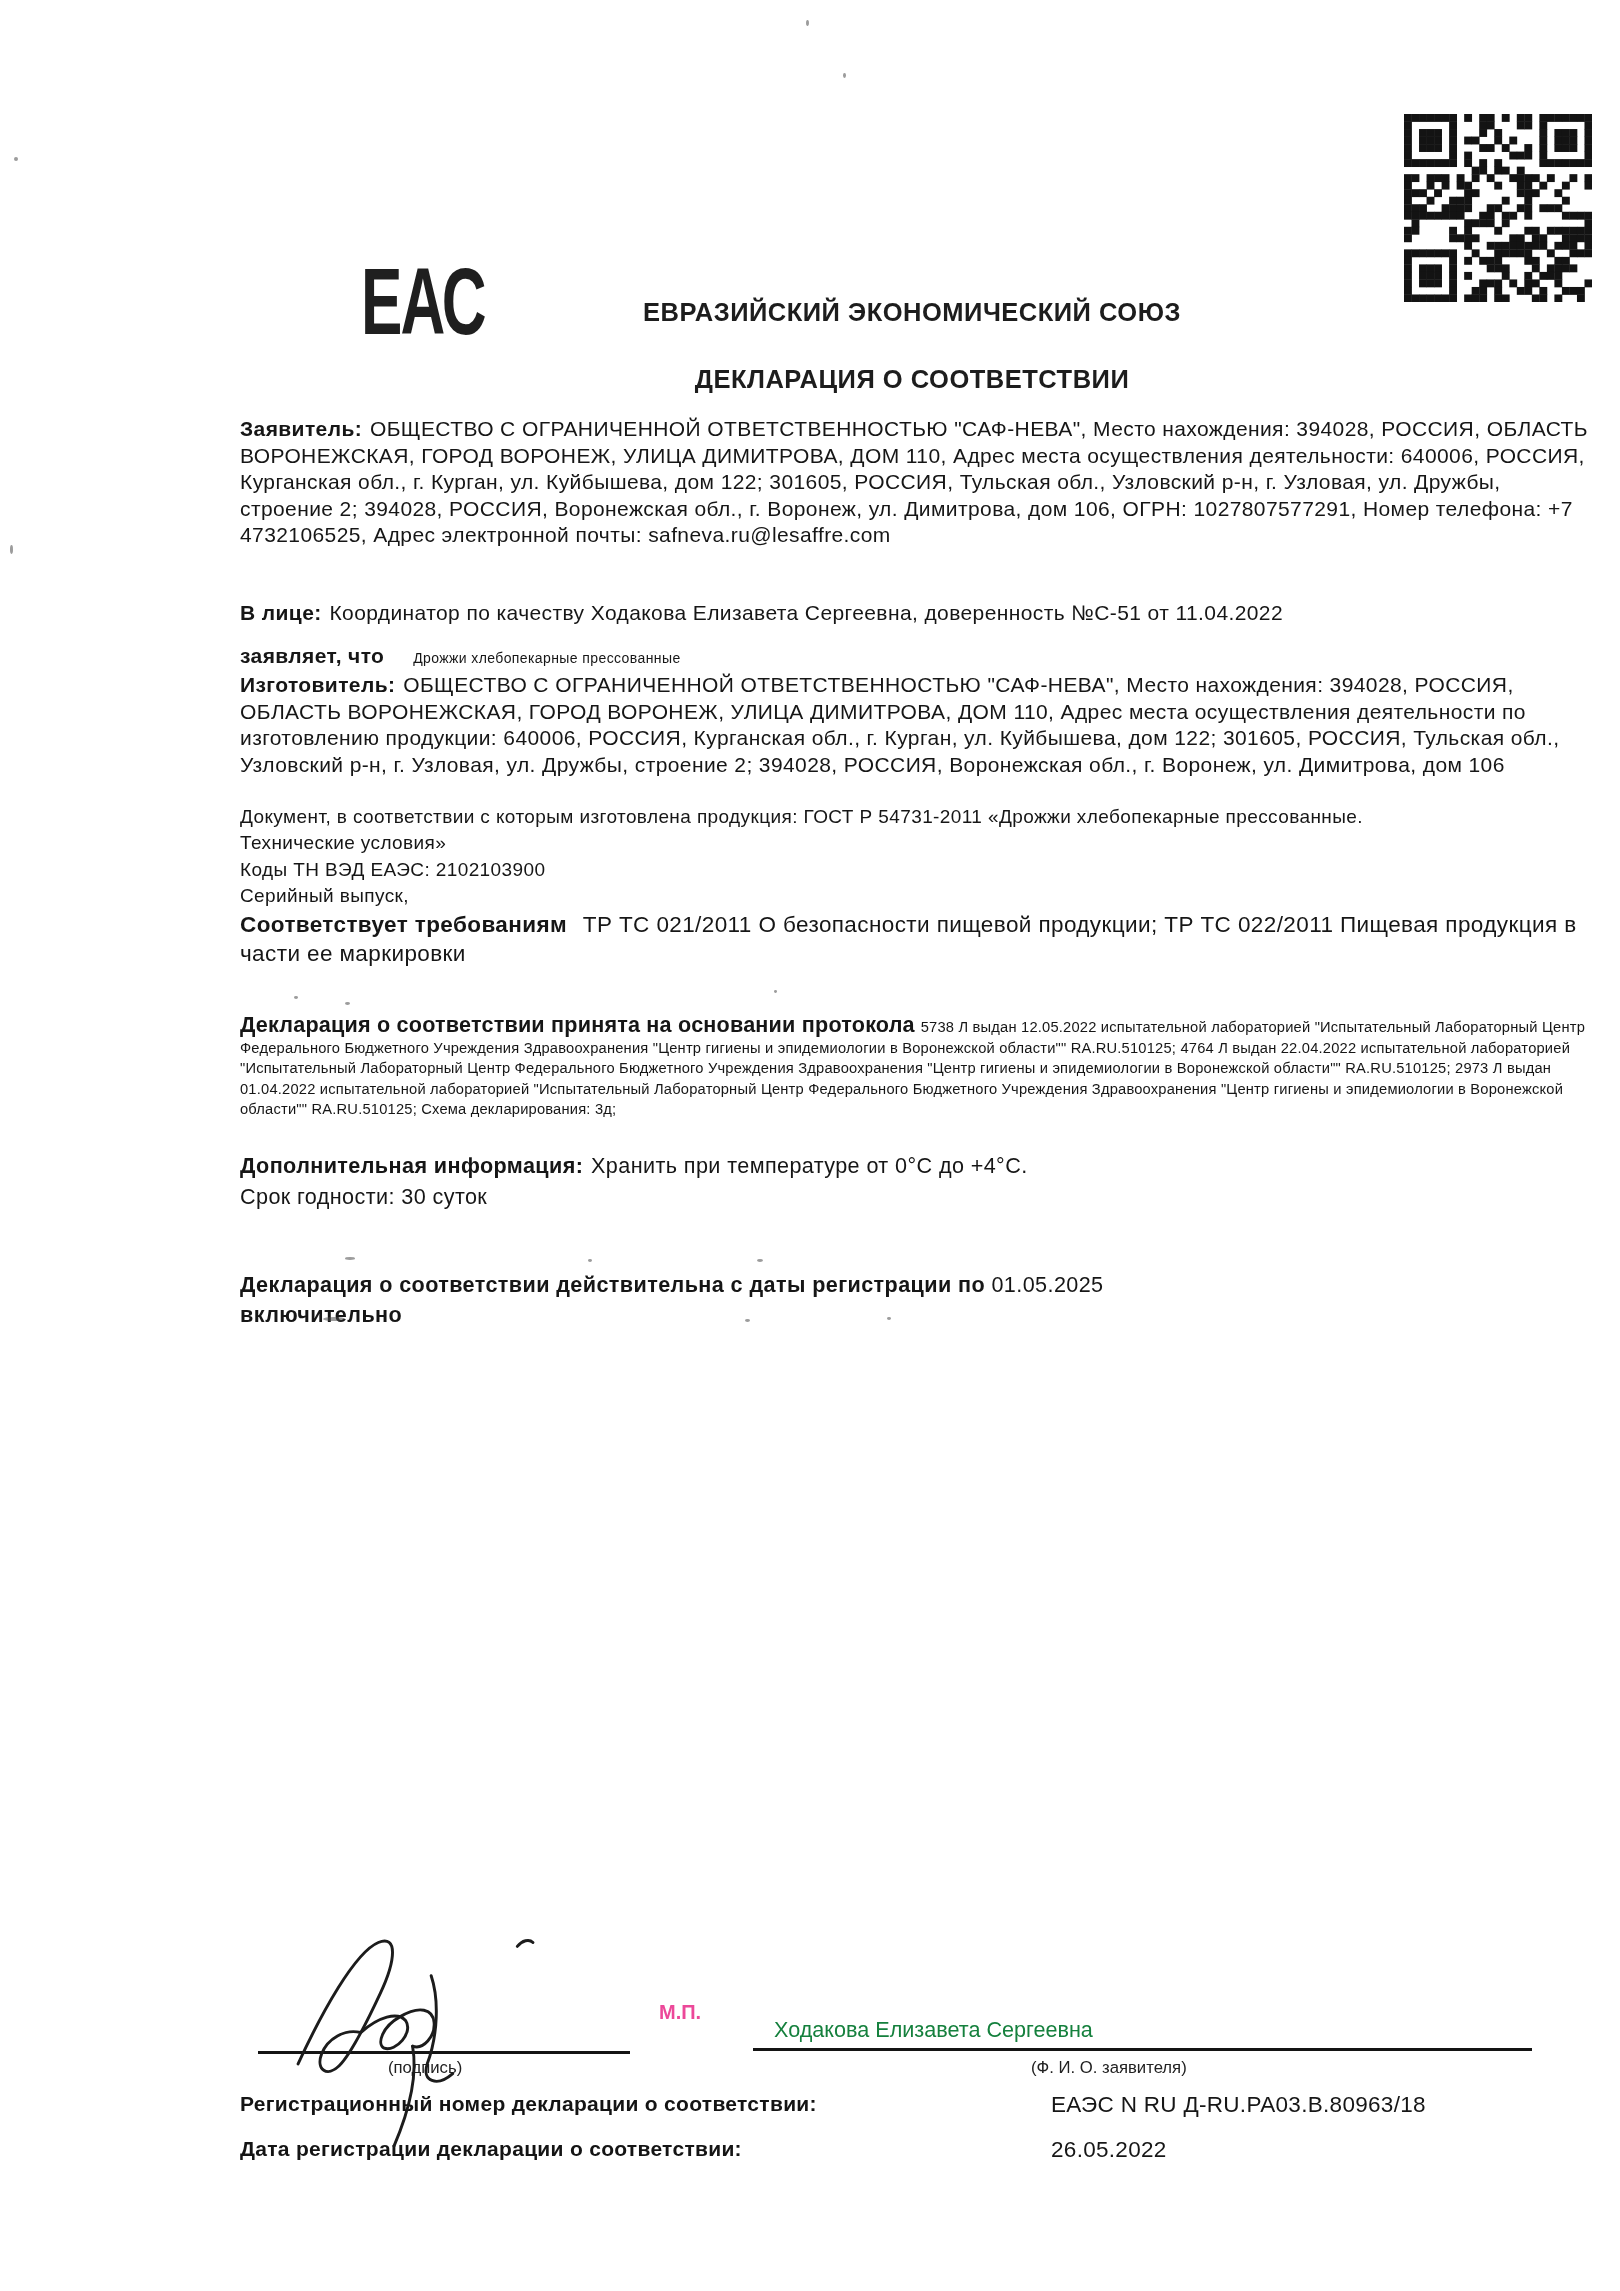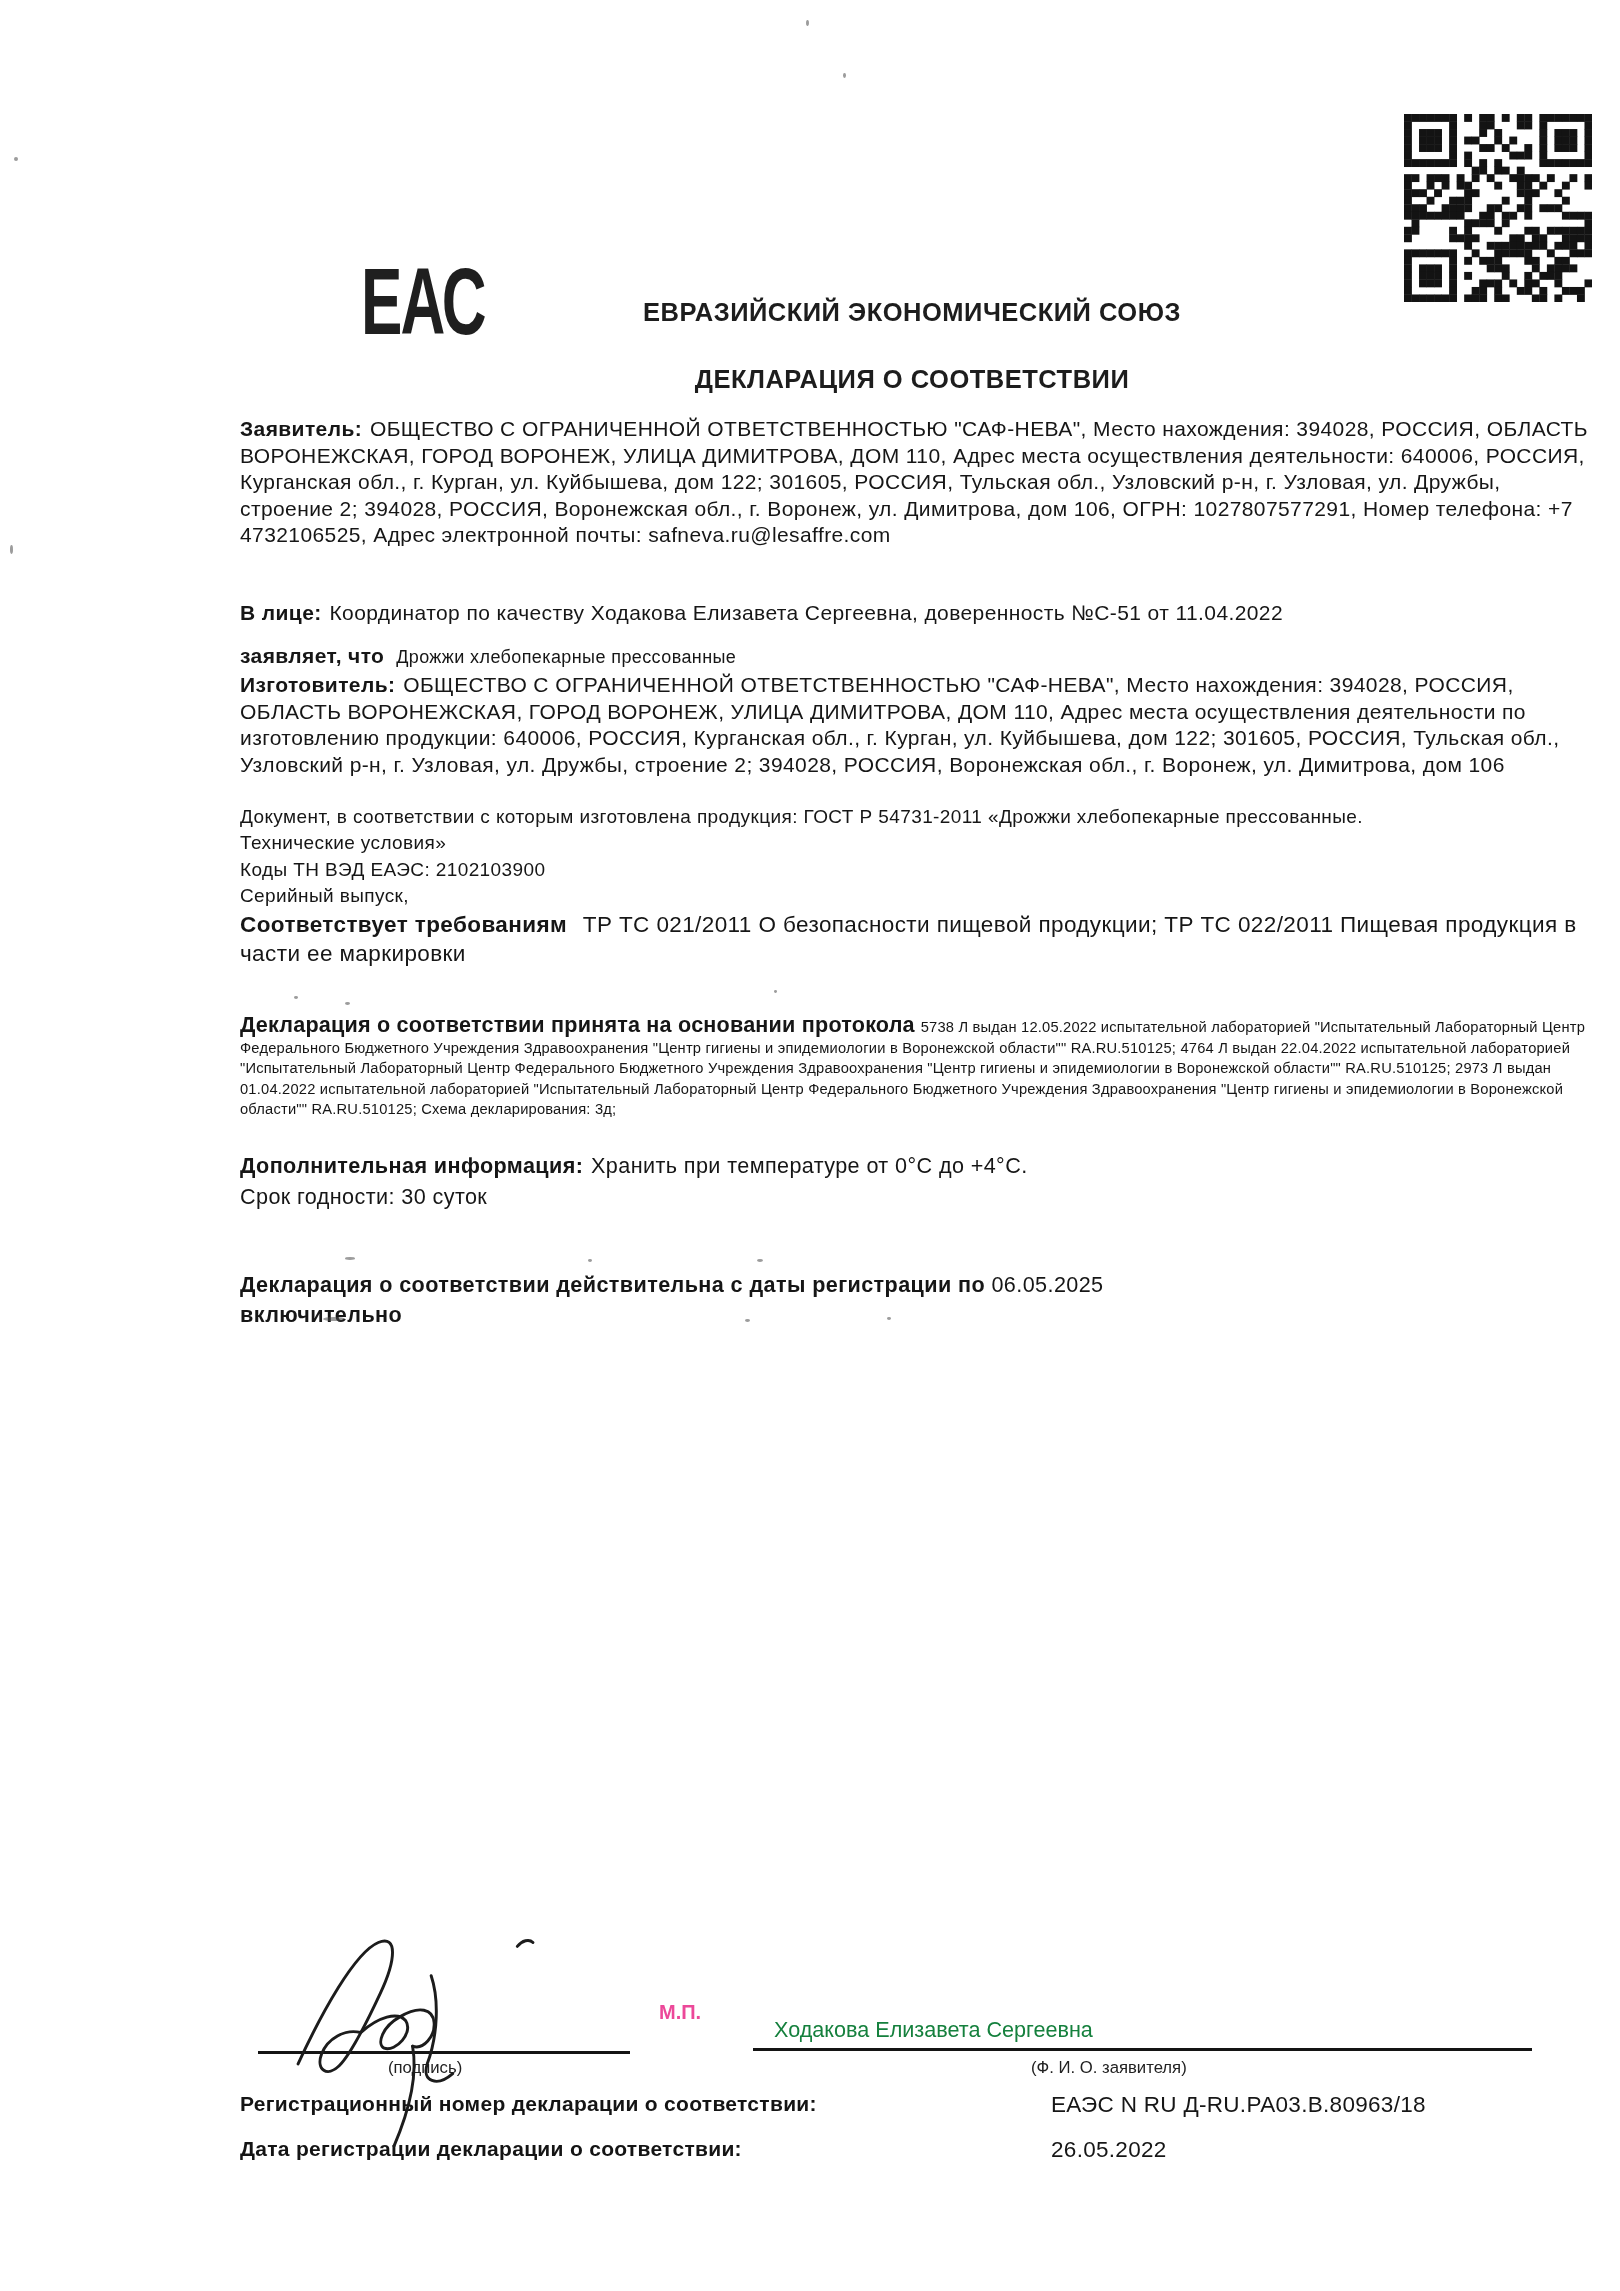--- a/index.html
+++ b/index.html
@@ -25,21 +25,21 @@
     font-size:25.5px;font-weight:bold;letter-spacing:0.5px;color:#1d1d1d;margin-top:16px;}
   
   .qr{left:1404px;top:114px;width:188px;height:188px;}
   
   p.doc{margin:0;position:absolute;left:240px;width:1360px;
     font-size:21px;line-height:26.5px;letter-spacing:0.4px;color:#161616;}
   .lbl{font-weight:bold;margin-right:7.8px;}
   .applicant{top:416px;}
   .inperson{top:600px;}
   .declares{top:643px;}
-  .declares .product{font-size:18px;margin-left:4px;}
+  .declares .product{font-size:14px;margin-left:21px;}
   .manufacturer{top:672px;}
   .docline{top:804px;width:1137px !important;font-size:19px !important;line-height:25.5px !important;}
   .tnved{top:857px;font-size:19px !important;}
   .serial{top:883px;font-size:19px !important;}
   .complies{top:910px;font-size:22.5px !important;line-height:29px !important;}
   .complies .lbl{margin-right:15.7px;margin-top:19px;}
   .basis{top:1015px;font-size:14.7px !important;line-height:20.6px !important;letter-spacing:0.2px !important;color:#222;}
   .basis .lbl{font-size:21.6px;margin-right:5.9px;}
   .additional{top:1153px;font-size:21.6px !important;}
   .shelf{top:1184px;font-size:21.6px !important;}
@@ -396,21 +396,21 @@
 
 <p class="doc serial">Серийный выпуск,</p>
 
 <p class="doc complies"><span class="lbl">Соответствует требованиям</span><span>ТР ТС 021/2011 О безопасности пищевой продукции; ТР ТС 022/2011 Пищевая продукция в части ее маркировки</span></p>
 
 <p class="doc basis"><span class="lbl">Декларация о соответствии принята на основании протокола</span><span>5738 Л выдан 12.05.2022  испытательной лабораторией "Испытательный Лабораторный Центр Федерального Бюджетного Учреждения Здравоохранения "Центр гигиены и эпидемиологии в Воронежской области"" RA.RU.510125; 4764 Л выдан 22.04.2022  испытательной лабораторией "Испытательный Лабораторный Центр Федерального Бюджетного Учреждения Здравоохранения "Центр гигиены и эпидемиологии в Воронежской области"" RA.RU.510125; 2973 Л выдан 01.04.2022 испытательной лабораторией "Испытательный Лабораторный Центр Федерального Бюджетного Учреждения Здравоохранения "Центр гигиены и эпидемиологии в Воронежской области"" RA.RU.510125; Схема декларирования: 3д;</span></p>
 
 <p class="doc additional"><span class="lbl">Дополнительная информация:</span><span>Хранить при температуре от 0°С до +4°С.</span></p>
 <p class="doc shelf">Срок годности: 30 суток</p>
 
-<p class="doc validity"><span class="b">Декларация о соответствии действительна с даты регистрации по</span> <span>06.05.2025</span> <span class="b">включительно</span></p>
+<p class="doc validity"><span class="b">Декларация о соответствии действительна с даты регистрации по</span> <span>01.05.2025</span> <span class="b">включительно</span></p>
 
 <svg class="abs sig-svg" viewBox="0 0 270 235">
   <g fill="none" stroke="#1c1c1c" stroke-width="3" stroke-linecap="round">
     <path d="M14 148 C 38 96, 72 34, 96 24 C 116 16, 114 42, 98 76 C 84 106, 66 140, 56 150 C 44 162, 32 154, 38 138 C 44 122, 62 112, 78 116"></path>
     <path d="M78 116 C 96 100, 116 94, 124 104 C 132 116, 114 136, 102 132 C 94 128, 100 110, 118 100 C 138 88, 152 92, 153 106 C 154 120, 142 134, 131 130"></path>
     <path d="M150 58 C 158 82, 157 118, 146 148 C 140 166, 156 172, 172 158"></path>
     <path d="M131 130 C 136 158, 130 190, 112 232"></path>
     <path d="M238 28 C 243 22, 250 20, 254 24"></path>
   </g>
 </svg>

